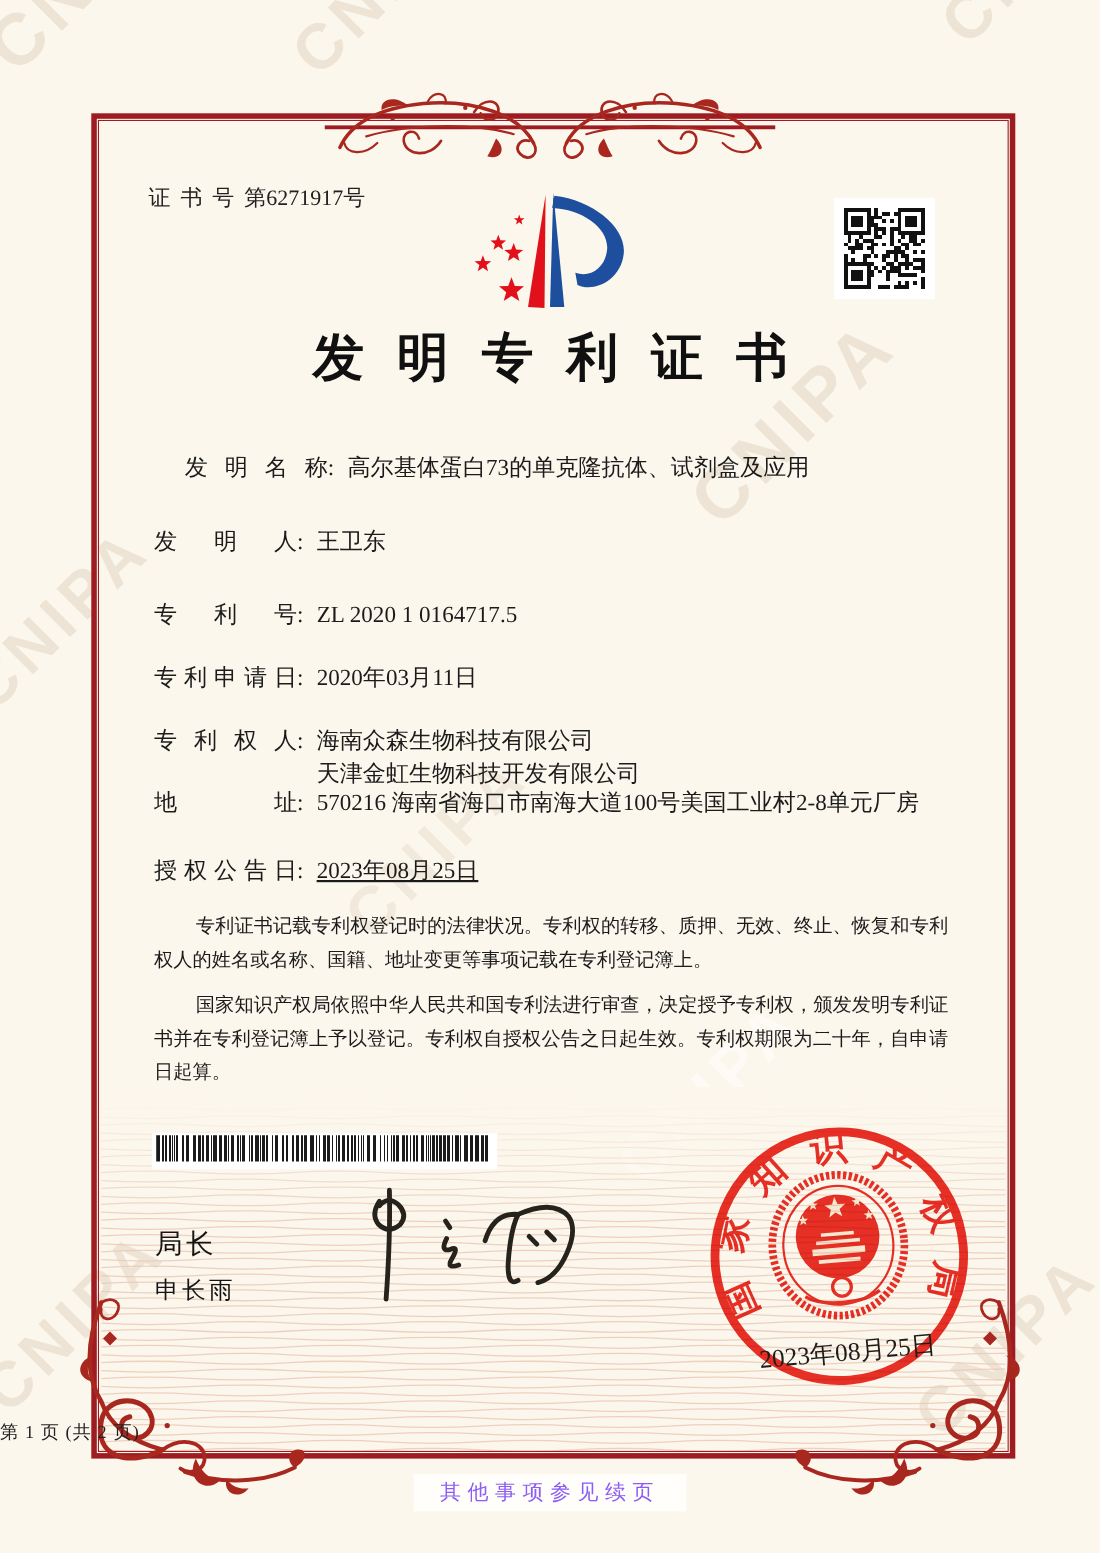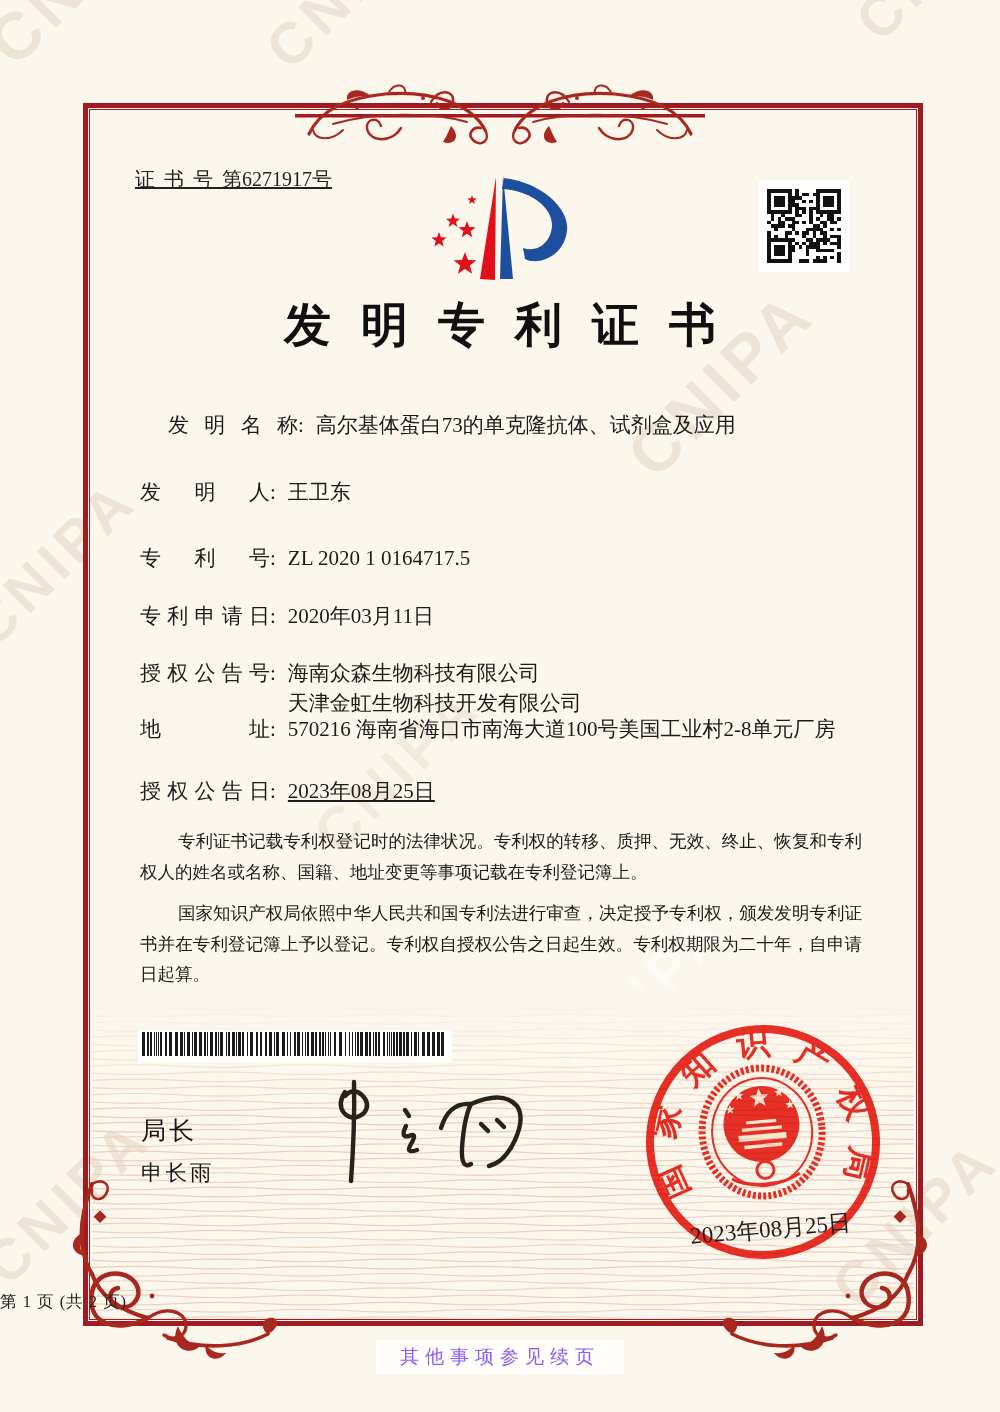--- a/index.html
+++ b/index.html
@@ -26,21 +26,21 @@
     content:"";position:absolute;inset:1px;border:1.5px solid #9e1b22;
   }
   
   .waves{position:absolute;left:92px;top:988px;z-index:1;}
   .wave-fade{
     position:absolute;left:92px;top:988px;width:822px;height:120px;z-index:1;
     background:linear-gradient(#fcf7ec 8%,rgba(252,247,236,0));
   }
   
   .cert-no{
-    position:absolute;left:135px;top:166px;font-size:20px;color:#222;z-index:4;text-decoration:underline;
+    position:absolute;left:135px;top:166px;font-size:20px;color:#222;z-index:4;
   }
   .cert-no .sp{letter-spacing:9px;}
   .logo{position:absolute;left:430px;top:168px;z-index:4;}
   .qr-box{
     position:absolute;left:758px;top:180px;width:92px;height:92px;background:#fff;z-index:4;
   }
   .title{
     position:absolute;left:0;right:0;top:294px;text-align:center;z-index:4;
     font-size:47px;font-weight:bold;letter-spacing:30px;text-indent:30px;color:#101010;
     font-family:"Liberation Serif",serif;
@@ -393,21 +393,21 @@
 
   <div class="row" style="top:543px;">
     <span class="flabel">专利号</span><span class="colon">:</span><span class="fvalue">ZL 2020 1 0164717.5</span>
   </div>
 
   <div class="row" style="top:601px;">
     <span class="flabel">专利申请日</span><span class="colon">:</span><span class="fvalue">2020年03月11日</span>
   </div>
 
   <div class="row" style="top:658px;">
-    <span class="flabel">授权公告号</span><span class="colon">:</span><span class="fvalue">
+    <span class="flabel">专利权人</span><span class="colon">:</span><span class="fvalue">
       <span style="display:block;">海南众森生物科技有限公司</span>
       <span style="display:block;">天津金虹生物科技开发有限公司</span>
     </span>
   </div>
 
   <div class="row" style="top:714px;">
     <span class="flabel">地址</span><span class="colon">:</span><span class="fvalue">570216 海南省海口市南海大道100号美国工业村2-8单元厂房</span>
   </div>
 
   <div class="row" style="top:776px;text-decoration:underline;">

